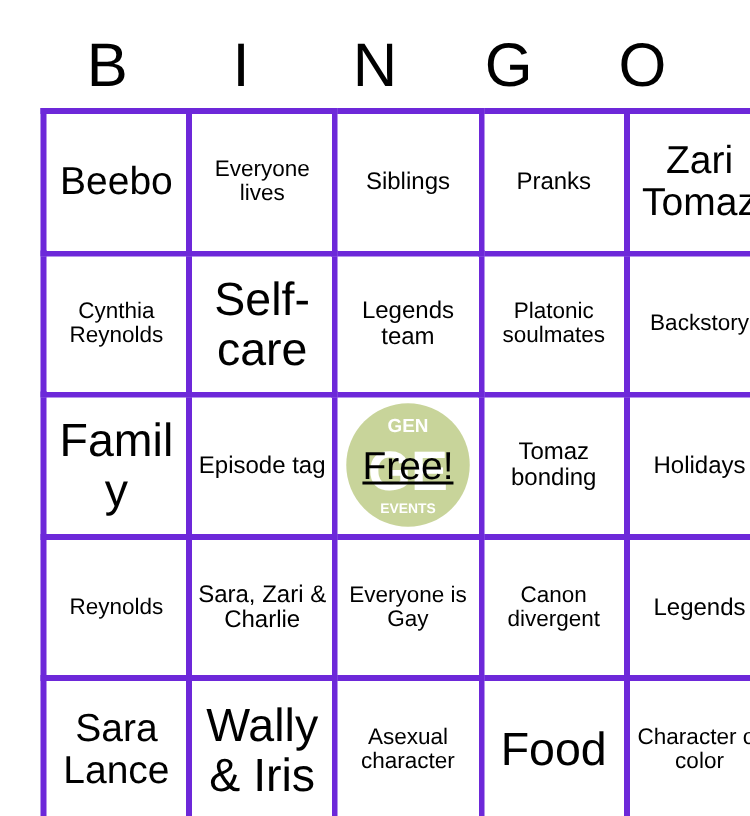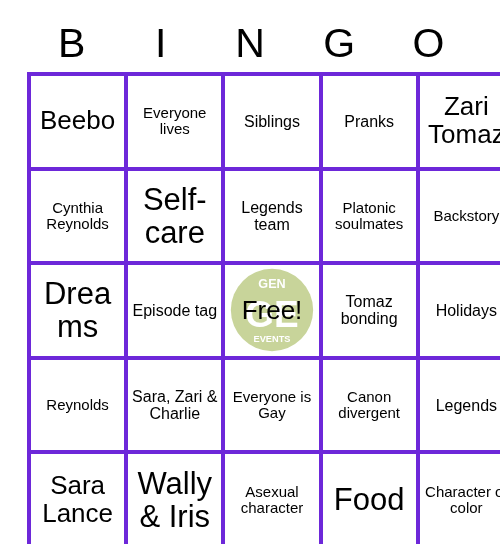--- a/index.html
+++ b/index.html
@@ -61,21 +61,21 @@
     position: relative;
     z-index: 2;
   }
   
   .fs-xl  { font-size: 31px; }
   .fs-lg  { font-size: 26px; }
   .fs-md  { font-size: 16px; }
   .fs-sm  { font-size: 15px; }
 
   
-  .free-cell { position: relative; }
+  .free-cell { position: relative; text-decoration: underline; }
   .watermark {
     position: absolute;
     left: 50%;
     top: 50%;
     transform: translate(-50%, -50%);
     width: 84px;
     height: 84px;
     z-index: 1;
     pointer-events: none;
   }
@@ -128,21 +128,21 @@
           </td>
         <td>
             <span class="cell-text fs-sm">Platonic soulmates</span>
           </td>
         <td>
             <span class="cell-text fs-sm">Backstory</span>
           </td>
       </tr>
       <tr>
         <td>
-            <span class="cell-text fs-xl">Dreams</span>
+            <span class="cell-text fs-xl">Family</span>
           </td>
         <td>
             <span class="cell-text fs-md">Episode tag</span>
           </td>
         <td class="free-cell">
           <svg class="watermark" viewBox="0 0 100 100" aria-hidden="true">
             <circle cx="50" cy="50" r="49" fill="#c8d49a"></circle>
             <text x="50" y="24" text-anchor="middle" font-family="Liberation Sans, sans-serif" font-size="15" font-weight="bold" fill="#ffffff">GEN</text>
             <text x="50" y="70" text-anchor="middle" font-family="Liberation Sans, sans-serif" font-size="44" font-weight="bold" fill="#ffffff">GE</text>
             <text x="50" y="88" text-anchor="middle" font-family="Liberation Sans, sans-serif" font-size="11" font-weight="bold" fill="#ffffff">EVENTS</text>

